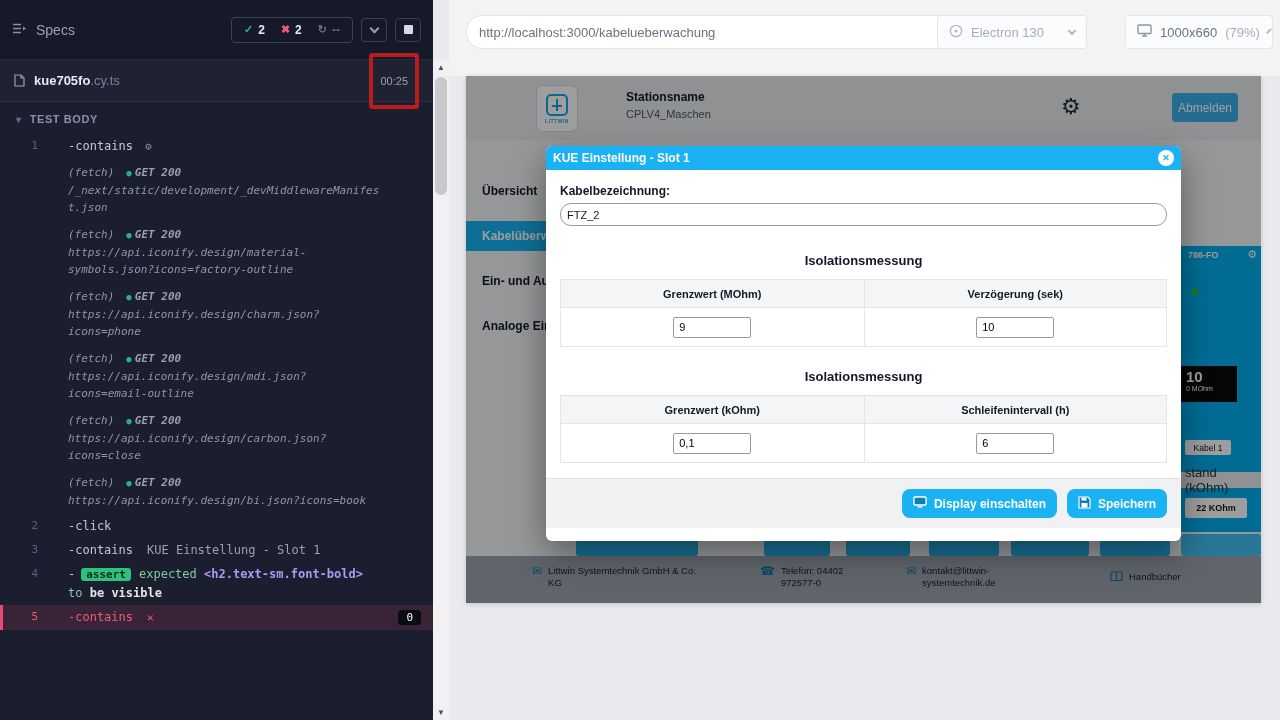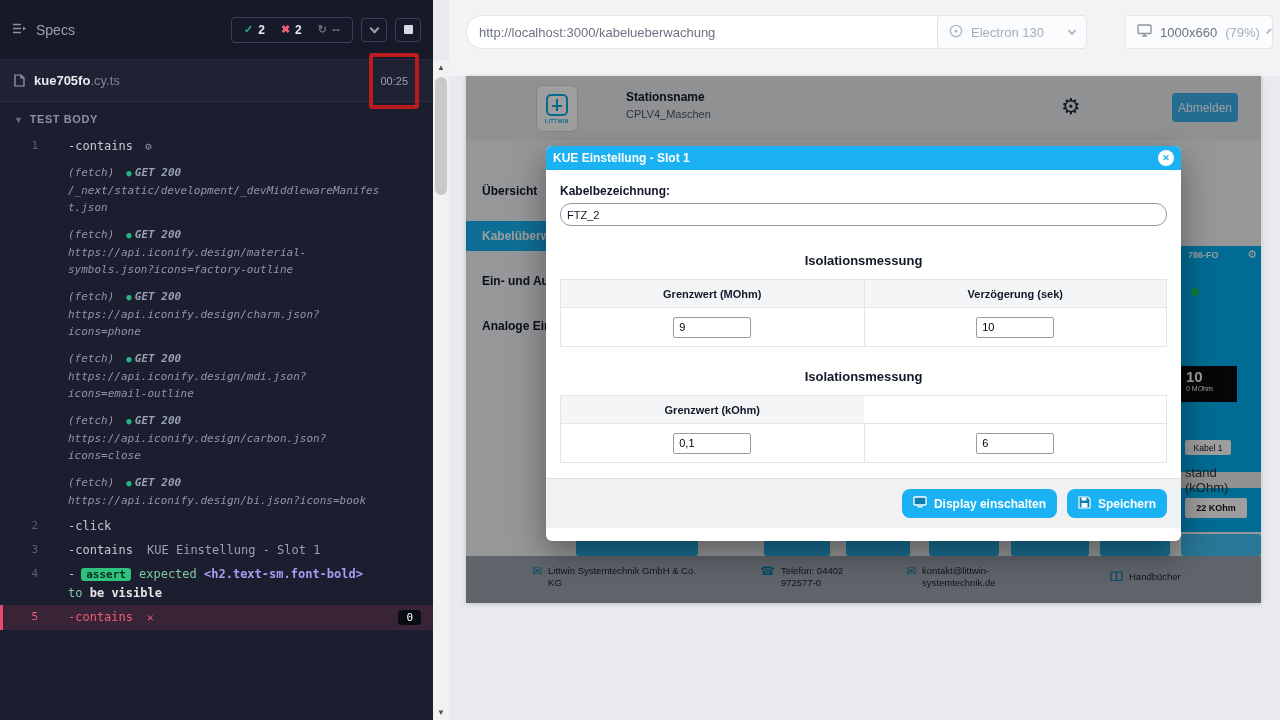--- a/index.html
+++ b/index.html
@@ -388,20 +388,21 @@
               <div class="tbl-c">
                   <input class="cell-input" value="10" style="">
                 </div>
             </div>
           </div>
 
           <div class="m-section second">Isolationsmessung</div>
           <div class="tbl">
             <div class="tbl-r tbl-h">
               <div class="tbl-c">Grenzwert (kOhm)</div>
+              <div class="tbl-c">Schleifenintervall (h)</div>
             </div>
             <div class="tbl-r tbl-b">
               <div class="tbl-c">
                   <input class="cell-input" value="0,1" style="">
                 </div>
               <div class="tbl-c">
                   <input class="cell-input" value="6" style="">
                 </div>
             </div>
           </div>

